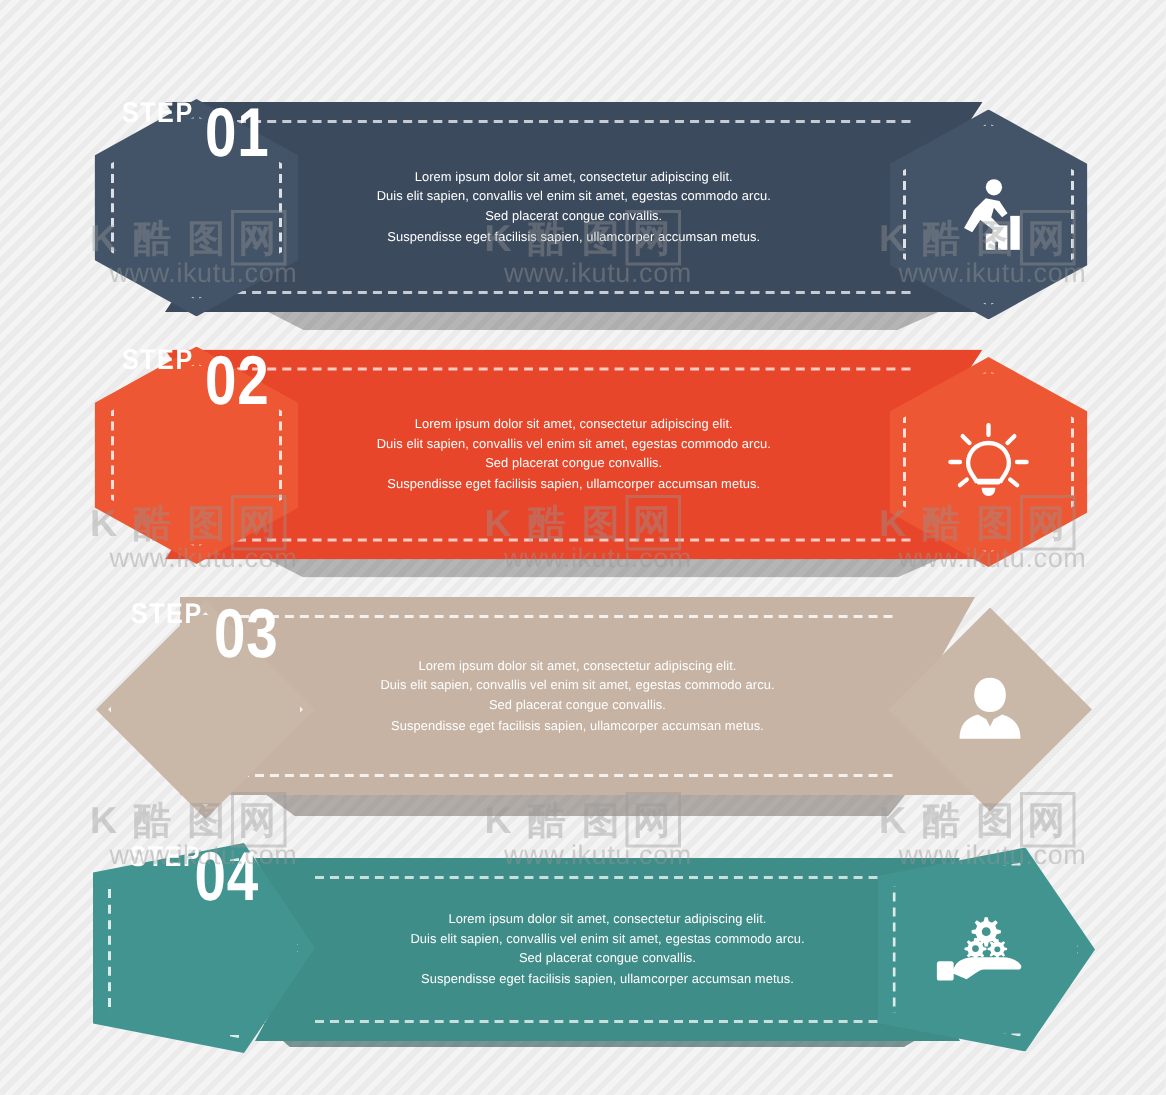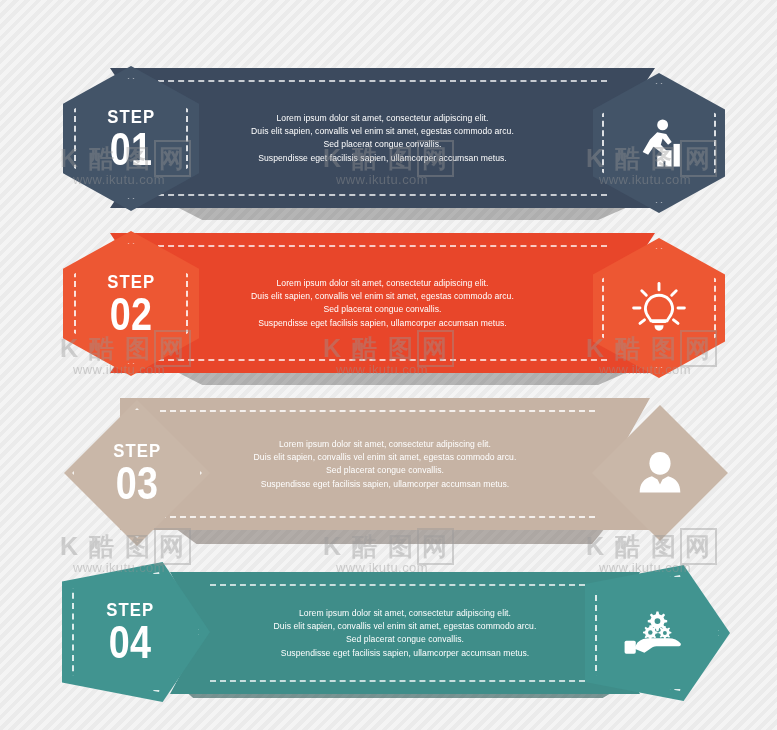--- a/index.html
+++ b/index.html
@@ -72,22 +72,22 @@
   
   .bar-shadow {
     position: absolute;
     background: rgba(0,0,0,0.26);
   }
 
   
   .step-badge {
     position: absolute;
     display: flex;
-    flex-direction: column;
-    align-items: center;
+    flex-direction: row;
+    align-items: flex-start;
     justify-content: center;
   }
   .badge-shape {
     position: absolute;
     inset: 0;
   }
   .badge-dash {
     position: absolute;
     inset: 11px;
     border: 2px dashed rgba(255,255,255,0.82);
@@ -149,21 +149,21 @@
   }
   .wm-logo {
     font-size: 25px;
     font-weight: bold;
     color: rgba(150,150,150,0.40);
     letter-spacing: 2px;
     white-space: nowrap;
     text-align: center;
   }
   .wm-url {
-    font-size: 13px;
+    font-size: 18px;
     color: rgba(150,150,150,0.42);
     letter-spacing: 0.4px;
     white-space: nowrap;
   }
   .wm-box {
     display: inline-block;
     border: 2px solid rgba(150,150,150,0.40);
     padding: 0 3px;
     margin-left: 2px;
   }

